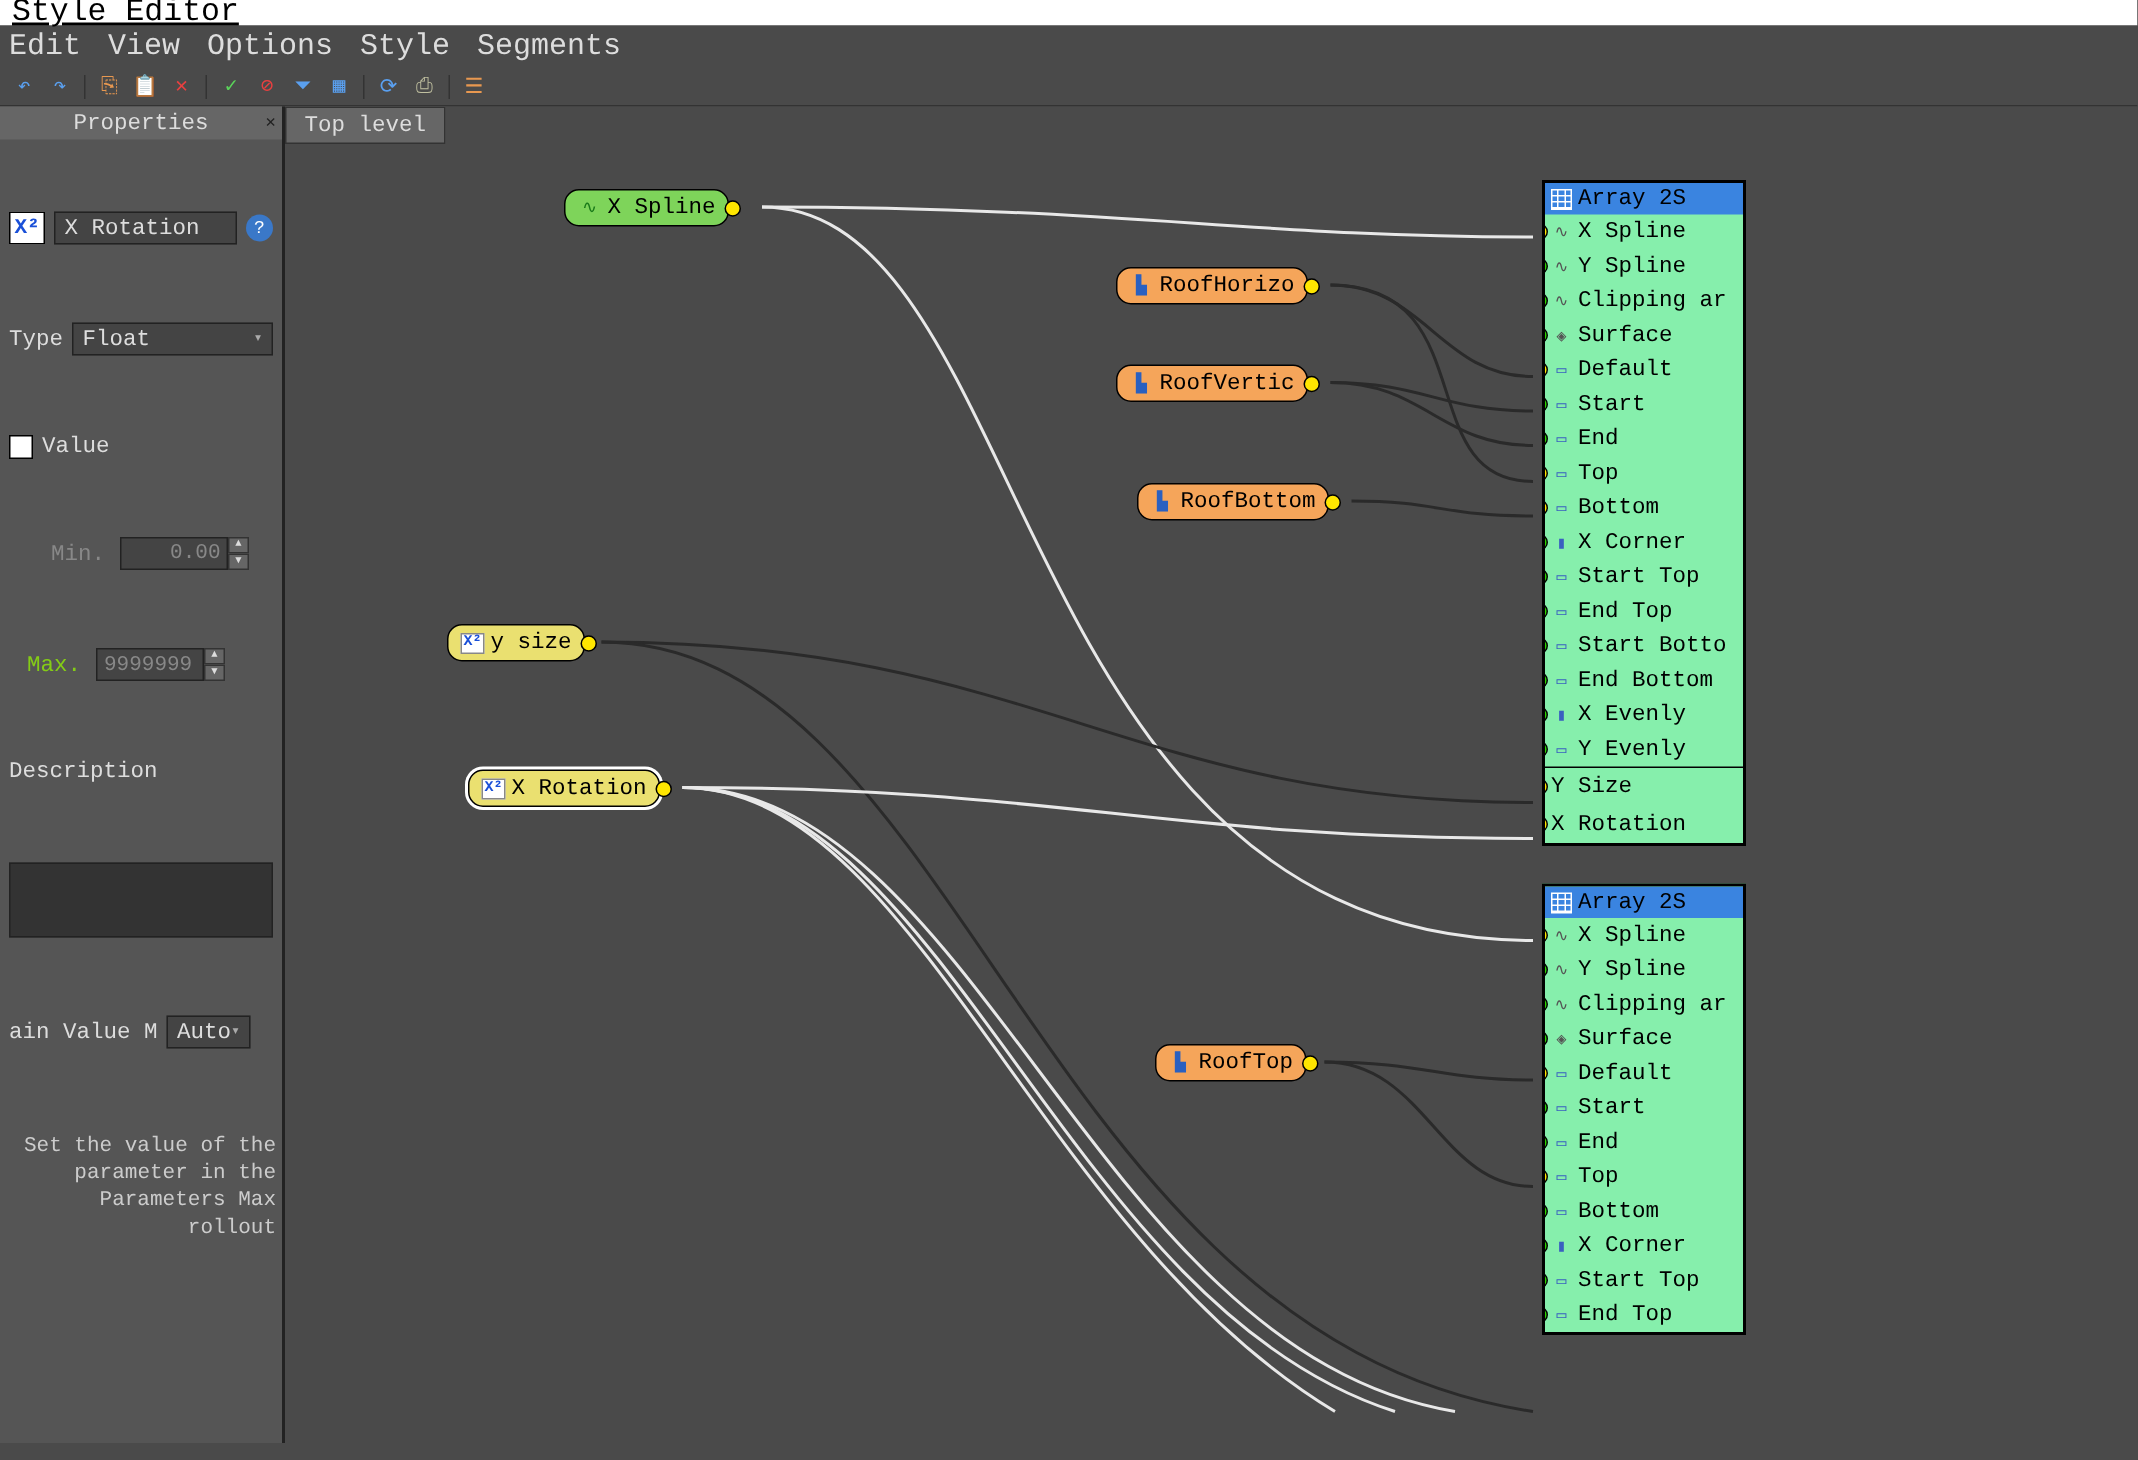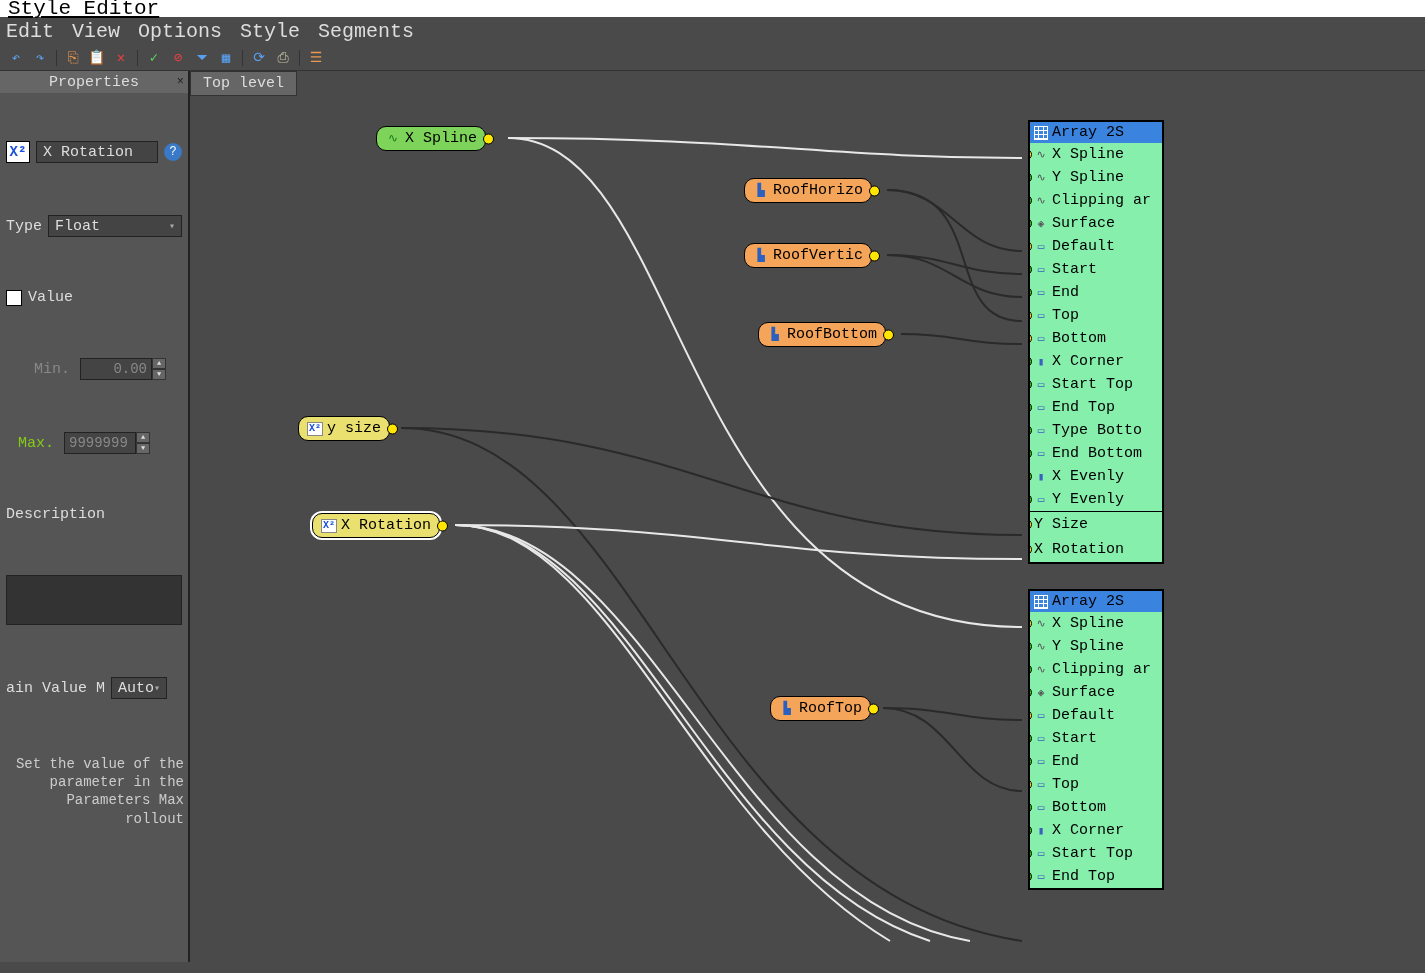--- a/index.html
+++ b/index.html
@@ -299,21 +299,21 @@
             <span>Start Top</span>
           </div>
           <div class="array-row">
             <span class="port-in port-green"></span>
             <span class="r-icon" style="color:#3a60c0">▭</span>
             <span>End Top</span>
           </div>
           <div class="array-row">
             <span class="port-in port-green"></span>
             <span class="r-icon" style="color:#3a60c0">▭</span>
-            <span>Type Botto</span>
+            <span>Start Botto</span>
           </div>
           <div class="array-row">
             <span class="port-in port-green"></span>
             <span class="r-icon" style="color:#3a60c0">▭</span>
             <span>End Bottom</span>
           </div>
           <div class="array-row">
             <span class="port-in port-green"></span>
             <span class="r-icon" style="color:#3a60c0">▮</span>
             <span>X Evenly</span>

